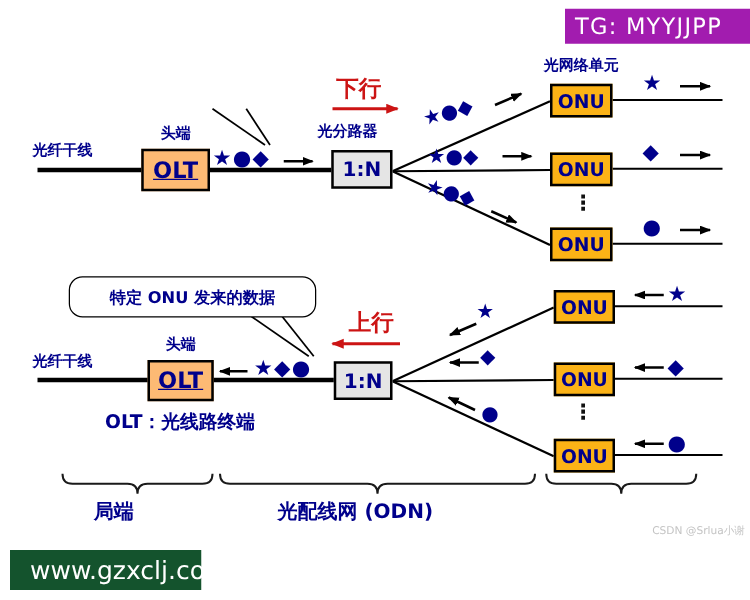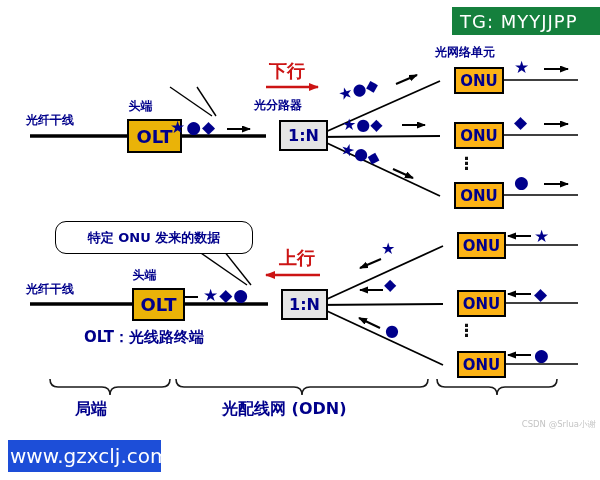--- a/index.html
+++ b/index.html
@@ -4,36 +4,36 @@
 <style>
   html,body{margin:0;padding:0;background:#fff;}
   body{font-family:"DejaVu Sans","Liberation Sans",sans-serif;}
   .stage{position:relative;width:600px;height:480px;background:#fff;overflow:hidden;}
   .layer{position:absolute;left:0;top:0;width:600px;height:480px;}
   .lbl{position:absolute;font-weight:700;color:#00008B;white-space:nowrap;}
   .lbl14{font-size:12px;}
   .lbl15{font-size:15px;}
   .red{color:#CC1414;}
   .box{position:absolute;border:2px solid #000;display:flex;align-items:center;justify-content:center;
-       font-weight:700;color:#00008B;box-sizing:border-box;margin-left:14px;}
-  .olt{background:#eab308;font-size:18px;}
+       font-weight:700;color:#00008B;box-sizing:border-box;}
+  .olt{background:#fdba74;font-size:18px;text-decoration:underline;}
   .splitter{background:#e5e5e5;font-size:16px;}
   .onu{background:#FCB316;font-size:15px;}
   .sym{position:absolute;color:#00008B;font-size:17px;font-weight:700;white-space:nowrap;letter-spacing:1px;line-height:1;}
   .sym.small{font-size:16px;letter-spacing:0px;}
   .bubble{position:absolute;background:#fff;border:1.6px solid #000;border-radius:11px;
           display:flex;align-items:center;justify-content:center;font-weight:700;color:#00008B;
           font-size:13px;white-space:nowrap;z-index:3;}
   .dots{position:absolute;color:#111;font-size:17px;font-weight:700;line-height:1;}
-  .banner{position:absolute;left:452px;top:7px;width:148px;height:28px;background:#15803d;color:#fff;
+  .banner{position:absolute;left:452px;top:7px;width:148px;height:28px;background:#a21caf;color:#fff;
           font-size:18px;display:flex;align-items:center;padding-left:8px;letter-spacing:1px;box-sizing:border-box;}
   .brace-lbl{position:absolute;font-weight:700;color:#00008B;font-size:16px;text-align:left;}
   .wm-csdn{position:absolute;left:498px;top:419px;width:98px;font-size:8.5px;color:#C4C4C4;text-align:right;}
-  .wm-site{position:absolute;left:8px;top:440px;width:153px;height:32px;background:#1d4ed8;color:#fff;
-           font-size:20px;display:flex;align-items:center;padding-left:2px;box-sizing:border-box;}
+  .wm-site{position:absolute;left:8px;top:440px;width:153px;height:32px;background:#14532d;color:#fff;
+           font-size:20px;display:flex;align-items:center;padding-left:16px;box-sizing:border-box;}
   .rot-up{transform:rotate(-16deg);}
   .rot-down{transform:rotate(16deg);}
 </style>
 </head>
 <body>
 
 <div class="stage">
 
   <svg class="layer" viewBox="0 0 600 480">
     <defs>

